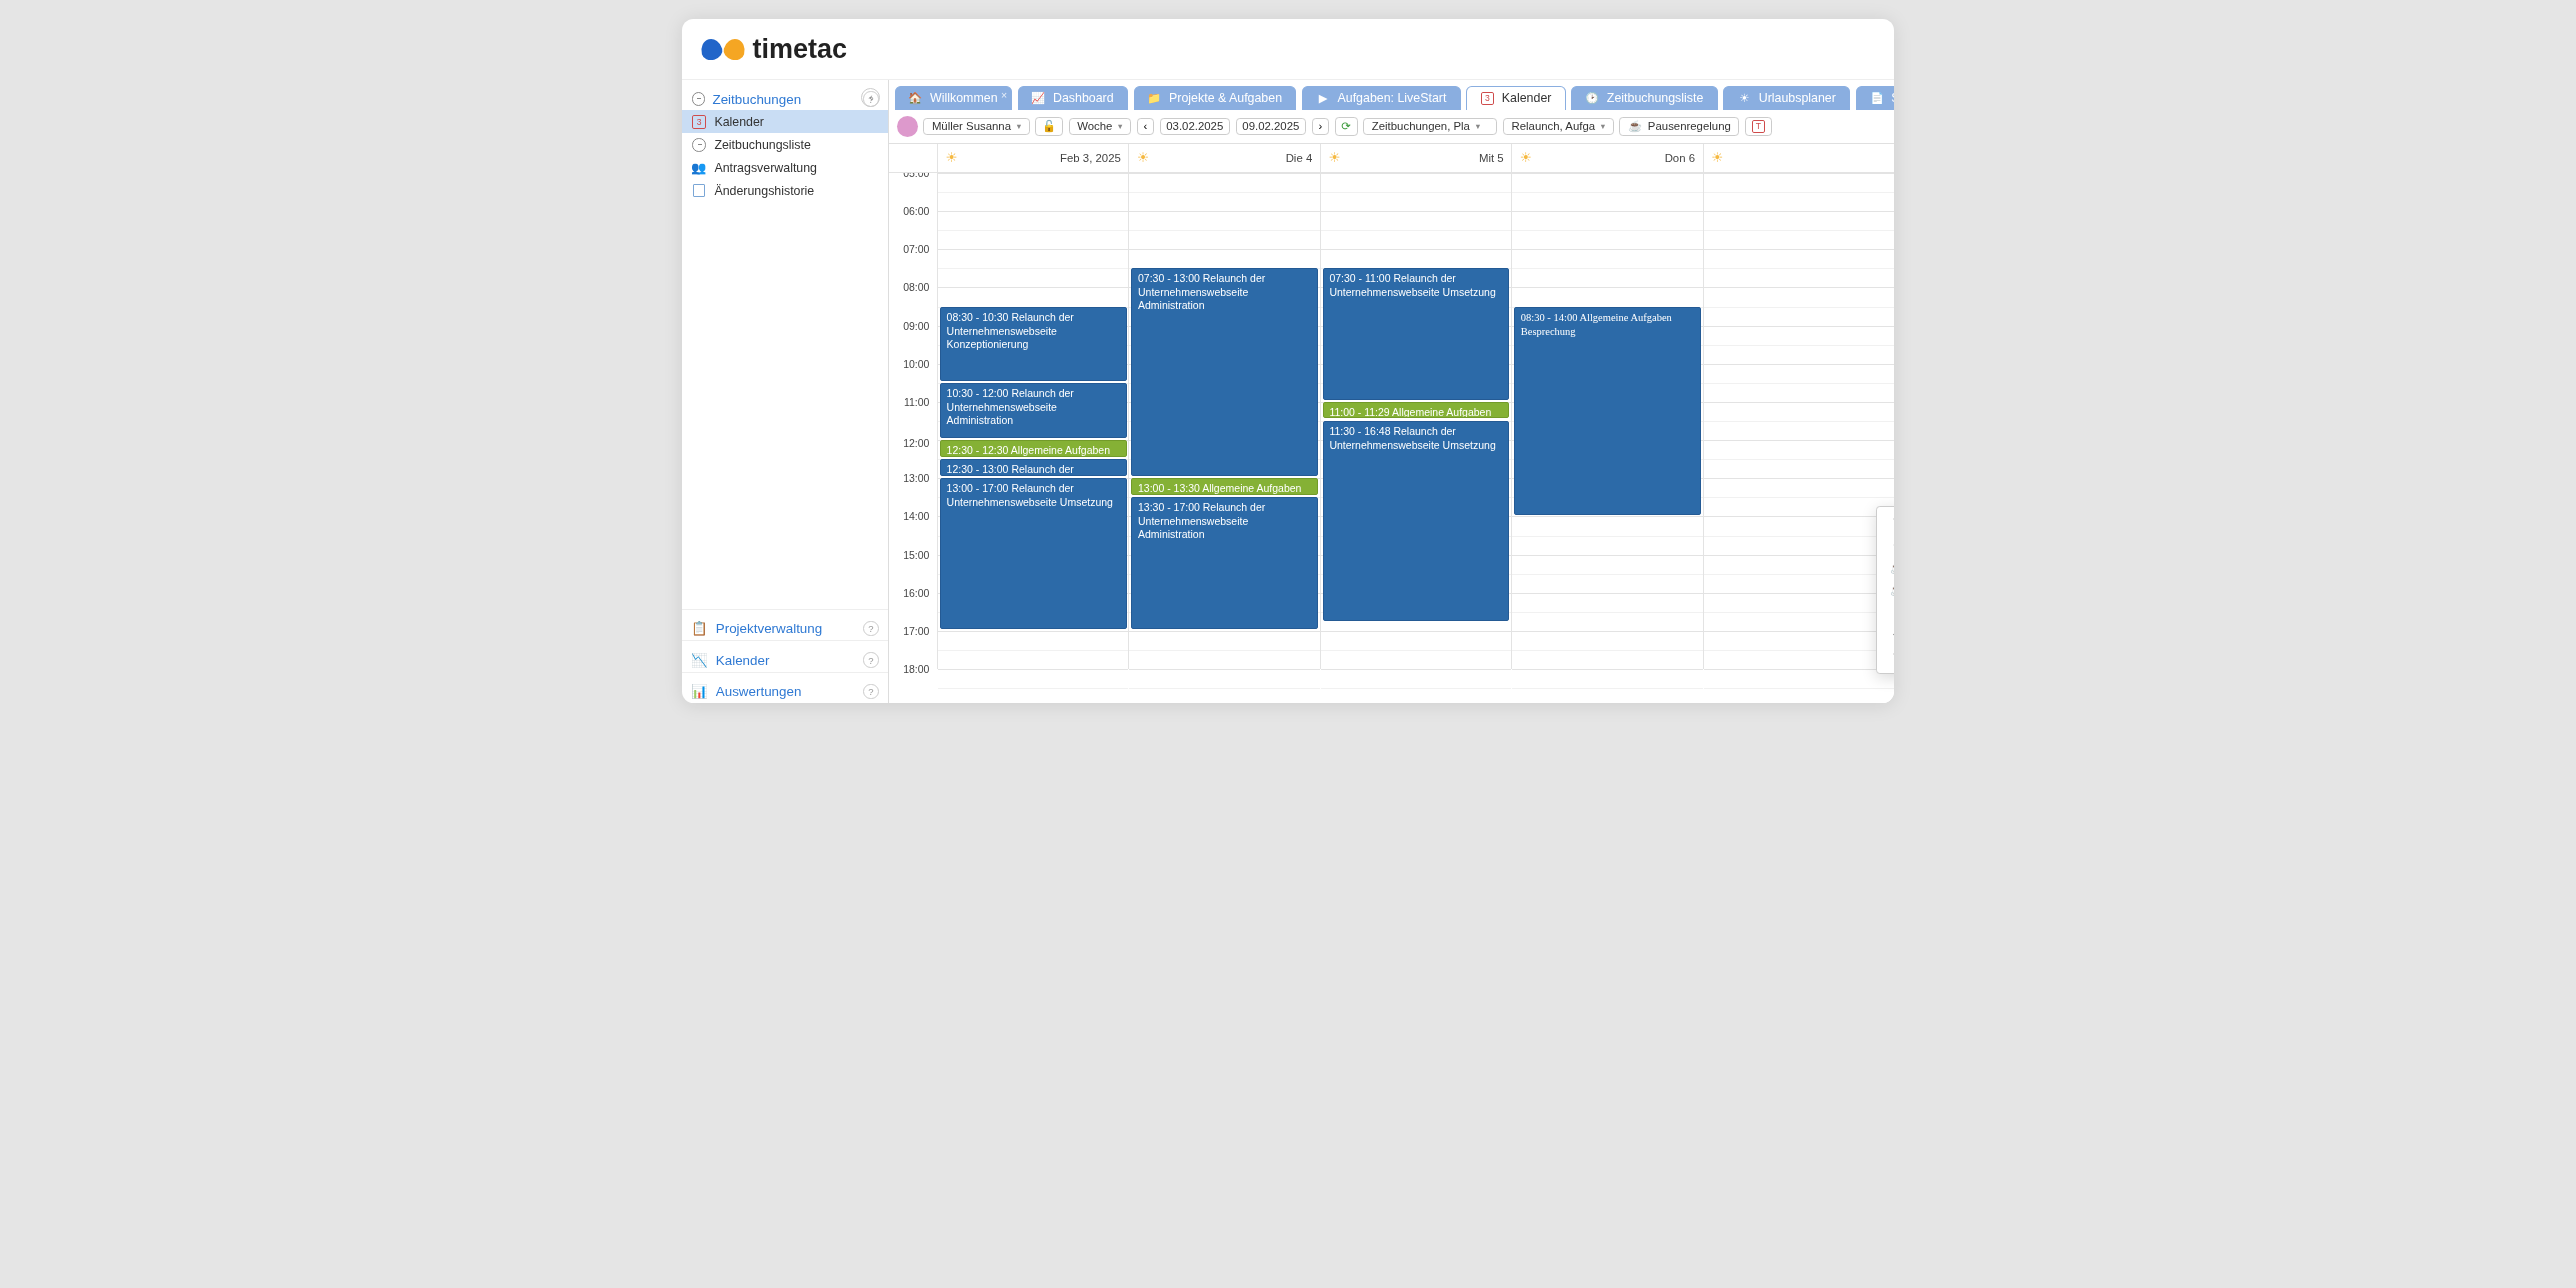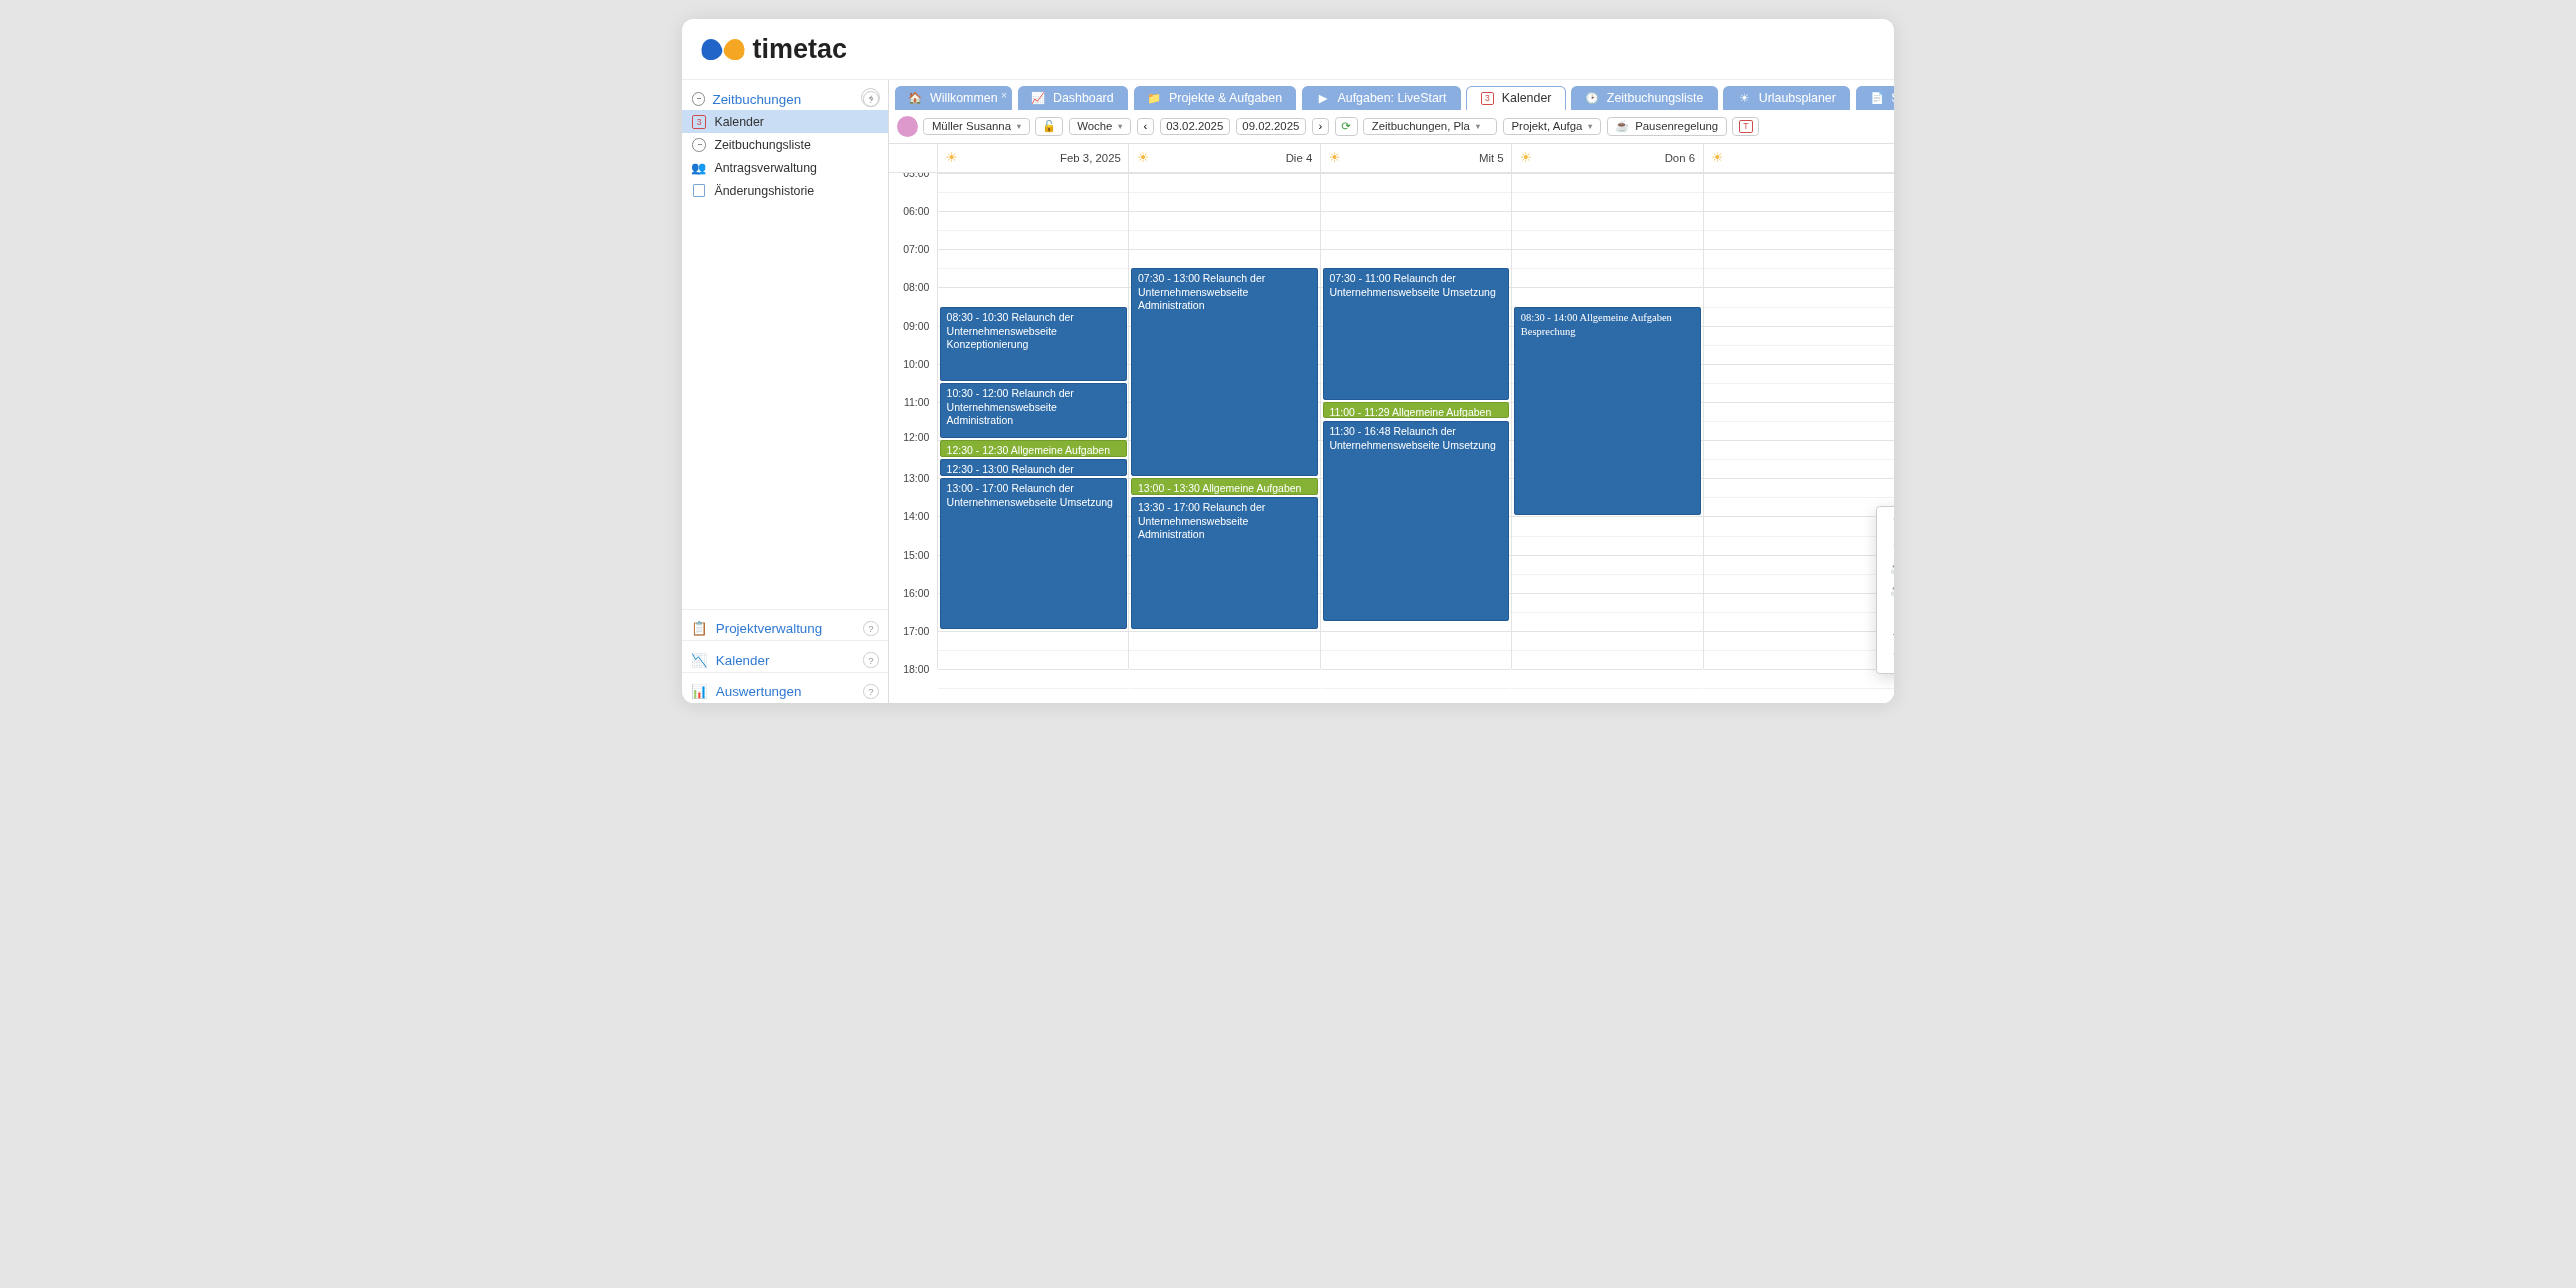--- a/index.html
+++ b/index.html
@@ -228,21 +228,21 @@
         <div class="tb-sel" style="padding:1.9px 5.7px;">
           <span>09.02.2025</span>
         </div>
         <div class="tb-btn">›</div>
         <div class="tb-btn" style="color:#3a9a3a;">⟳</div>
         <div class="tb-sel" style="min-width:134px;">
           <span>Zeitbuchungen, Pla</span>
             <span class="caret">▾</span>
         </div>
         <div class="tb-sel" style="min-width:95px;">
-          <span>Projekt, Aufga</span>
+          <span>Relaunch, Aufga</span>
             <span class="caret">▾</span>
         </div>
         <div class="tb-sel">
           <span class="ic-coffee">☕</span>
           <span>Pausenregelung</span>
         </div>
         <div class="tb-btn">
             <span class="ic-cal">T</span>
           </div>
       </div>
@@ -273,21 +273,21 @@
           </div>
         <div class="cal-body">
           <div class="time-col" id="time-col" style="height: 496px;">
               <div class="hour-label" style="top: 0px;">05:00</div>
               <div class="hour-label" style="top: 38px;">06:00</div>
               <div class="hour-label" style="top: 76px;">07:00</div>
               <div class="hour-label" style="top: 114px;">08:00</div>
               <div class="hour-label" style="top: 153px;">09:00</div>
               <div class="hour-label" style="top: 191px;">10:00</div>
               <div class="hour-label" style="top: 229px;">11:00</div>
-              <div class="hour-label" style="top: 264px;">12:00</div>
+              <div class="hour-label" style="top: 270px;">12:00</div>
               <div class="hour-label" style="top: 305px;">13:00</div>
               <div class="hour-label" style="top: 343px;">14:00</div>
               <div class="hour-label" style="top: 382px;">15:00</div>
               <div class="hour-label" style="top: 420px;">16:00</div>
               <div class="hour-label" style="top: 458px;">17:00</div>
               <div class="hour-label" style="top: 496px;">18:00</div>
             </div>
           <div class="grid" id="grid" style="height: 496px;">
               <div class="daycol">
                 <div class="hour-line" style="top: 0px;"></div>

